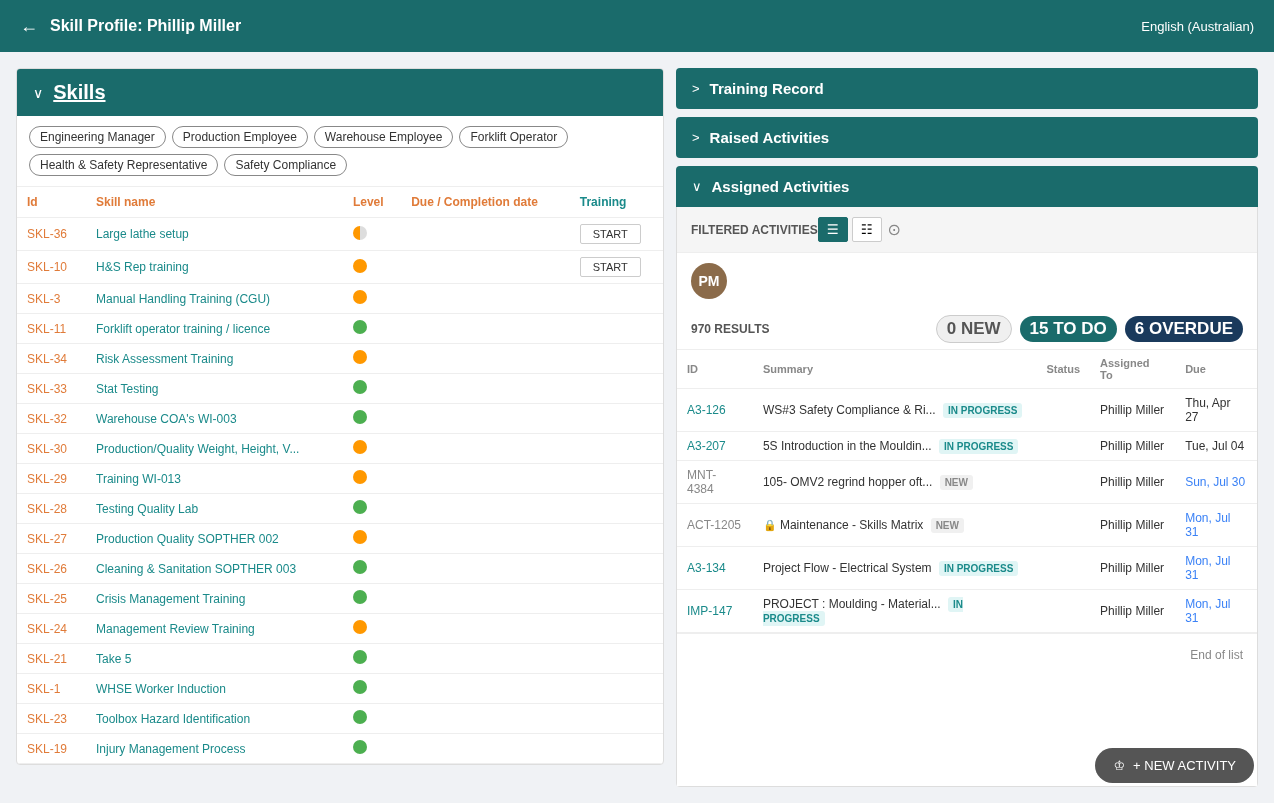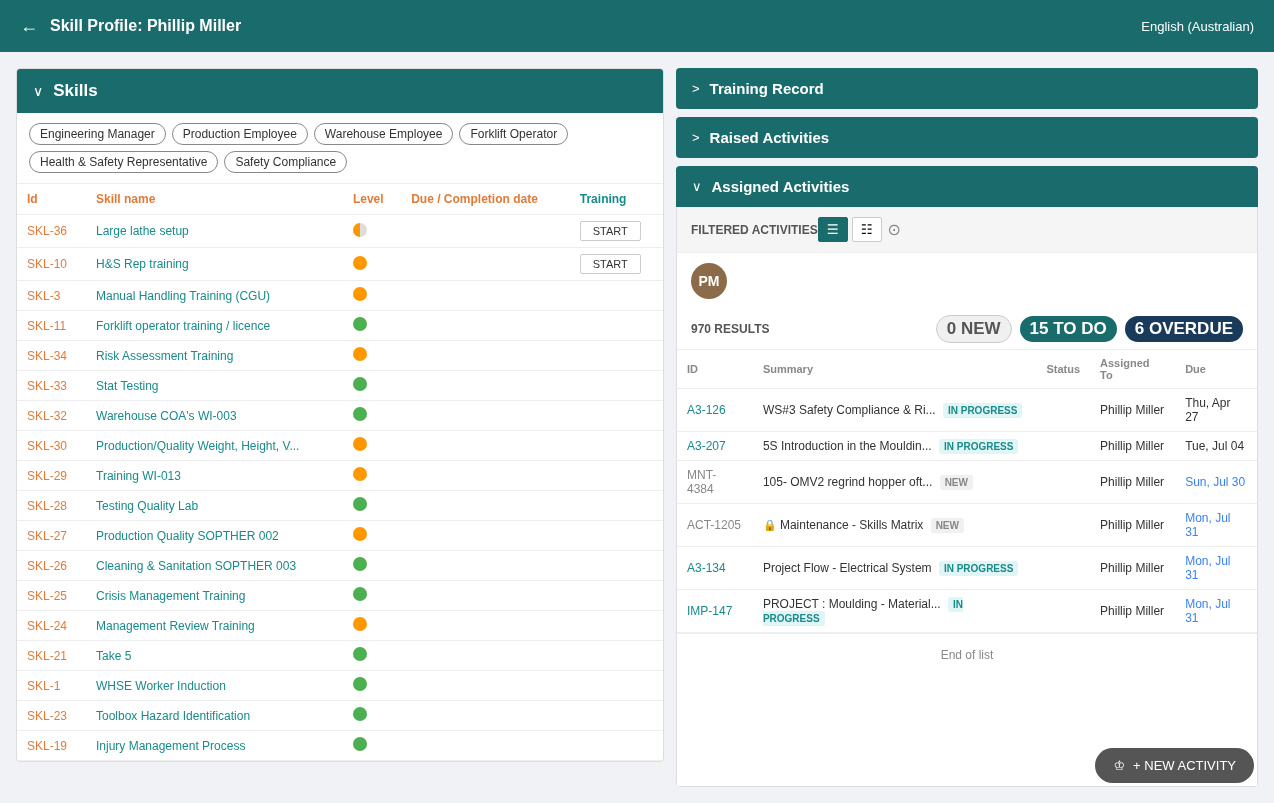--- a/index.html
+++ b/index.html
@@ -53,21 +53,21 @@
     }
     .skills-header {
       background: #1a6b6b;
       color: white;
       display: flex;
       align-items: center;
       padding: 12px 16px;
       gap: 10px;
       cursor: pointer;
     }
-    .skills-header-title { font-size: 17px; font-weight: 600; }
+    .skills-header-title { font-size: 20px; font-weight: 600; text-decoration: underline; }
 
     
     .tags-area {
       padding: 10px 12px;
       display: flex;
       flex-wrap: wrap;
       gap: 6px;
       border-bottom: 1px solid #eee;
     }
     .tag {
@@ -242,21 +242,21 @@
       padding: 2px 5px;
       border-radius: 3px;
       margin-left: 4px;
     }
     .status-inprogress { color: #1a8a8a; background: #e0f5f5; }
     .status-new { color: #888; background: #f0f0f0; }
     .due-overdue { color: #3b82f6; }
     .lock-icon { font-size: 11px; }
 
     .end-of-list {
-      text-align: center;
+      text-align: right;
       padding: 14px;
       font-size: 12px;
       color: #888;
       border-top: 1px solid #eee;
     }
 
     .new-activity-btn {
       position: fixed;
       bottom: 20px;
       right: 20px;

